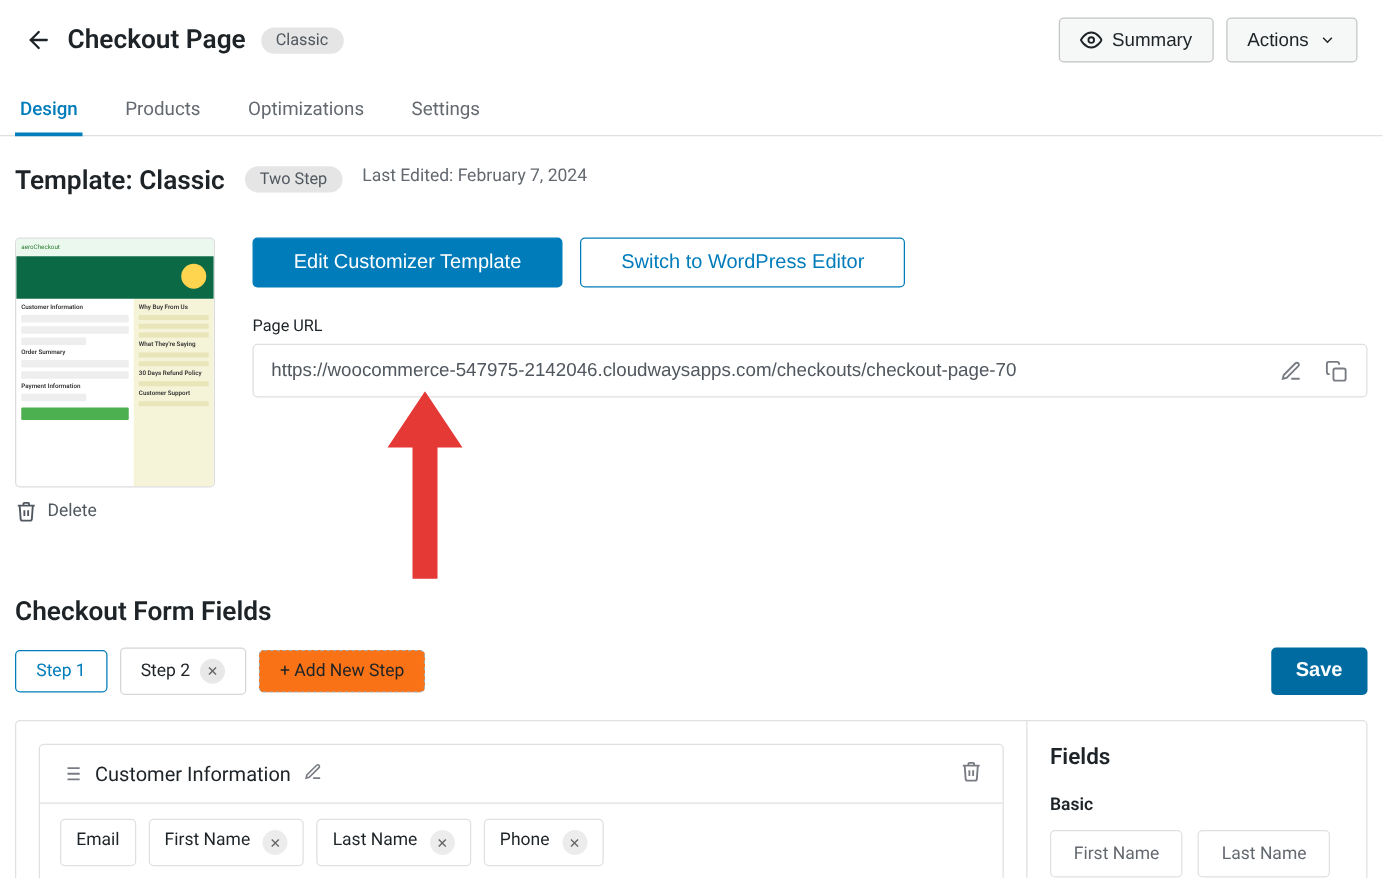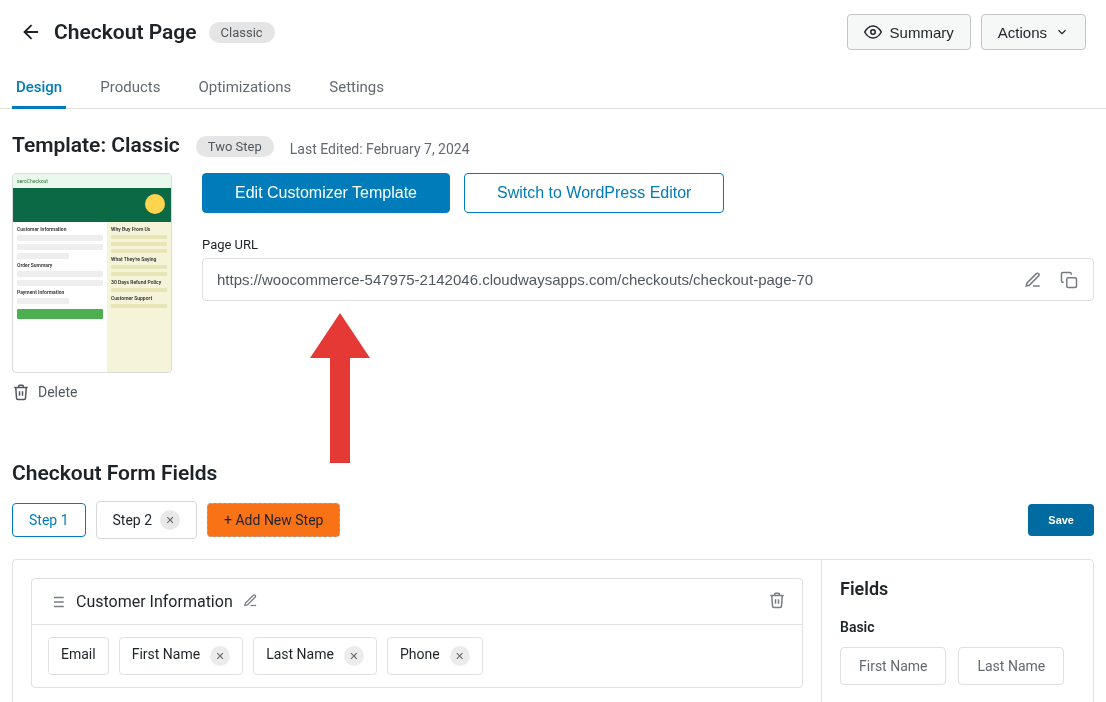--- a/index.html
+++ b/index.html
@@ -58,21 +58,21 @@
   }
   .tab {
     padding: 10px 4px; font-size: 15px;
     color: var(--muted); cursor: pointer;
     border-bottom: 3px solid transparent;
     margin-bottom: -1px;
   }
   .tab.active { color: var(--primary); border-bottom-color: var(--primary); font-weight: 500; }
 
   .content { padding: 24px 12px 40px 12px; }
-  .template-row { display: flex; align-items: flex-end; gap: 16px; margin-bottom: 16px; }
+  .template-row { display: flex; align-items: flex-start; gap: 16px; margin-bottom: 33px; }
   .template-title { font-size: 21px; font-weight: 600; }
   .meta-text { color: var(--muted); font-size: 14px; }
 
   .template-flex { display: flex; gap: 30px; align-items: flex-start; }
   .thumb-col { width: 160px; }
   .thumb {
     border: 1px solid #dcdcdc; border-radius: 4px;
     width: 160px; height: 200px; overflow: hidden;
     background: #fff;
   }
@@ -122,21 +122,21 @@
     width:20px; height:20px; border-radius:50%;
     background:#e8e8e8; display:inline-flex; align-items:center; justify-content:center;
     font-size:11px; color:#666;
   }
   .add-step {
     border:1px dashed #aaa; border-radius:4px;
     padding:8px 16px; font-size:14px; cursor:pointer; color:var(--text); background:#f97316;
   }
   .save-btn {
     margin-left:auto; background:#006ba1; color:#fff;
-    border:none; border-radius:4px; padding:10px 20px; font-size:11px; font-weight:600; cursor:pointer;
+    border:none; border-radius:4px; padding:10px 20px; font-size:16px; font-weight:600; cursor:pointer;
   }
 
   .builder {
     display:flex; border:1px solid var(--border-light); border-radius:4px;
   }
   .builder-main { flex:1; padding:18px;}
   .field-block { border:1px solid var(--border-light); border-radius:4px; }
   .field-block-header {
     display:flex; align-items:center; gap:10px;
     padding:12px 16px; border-bottom:1px solid var(--border-light);

